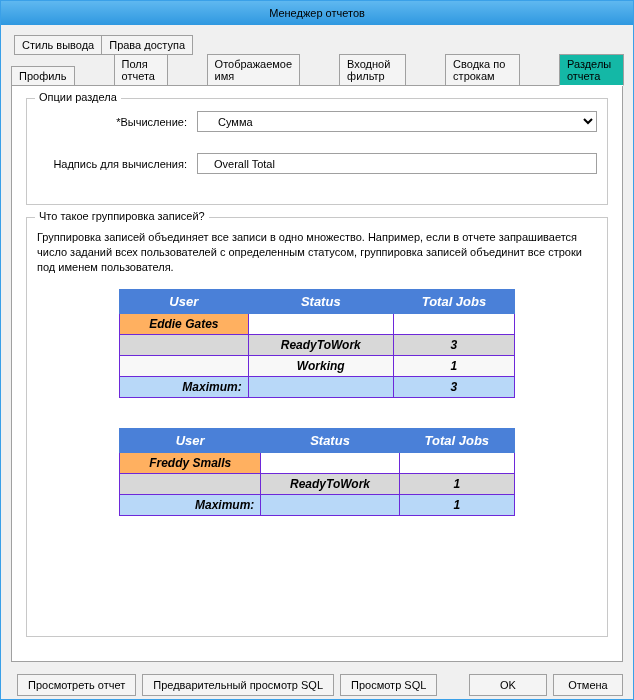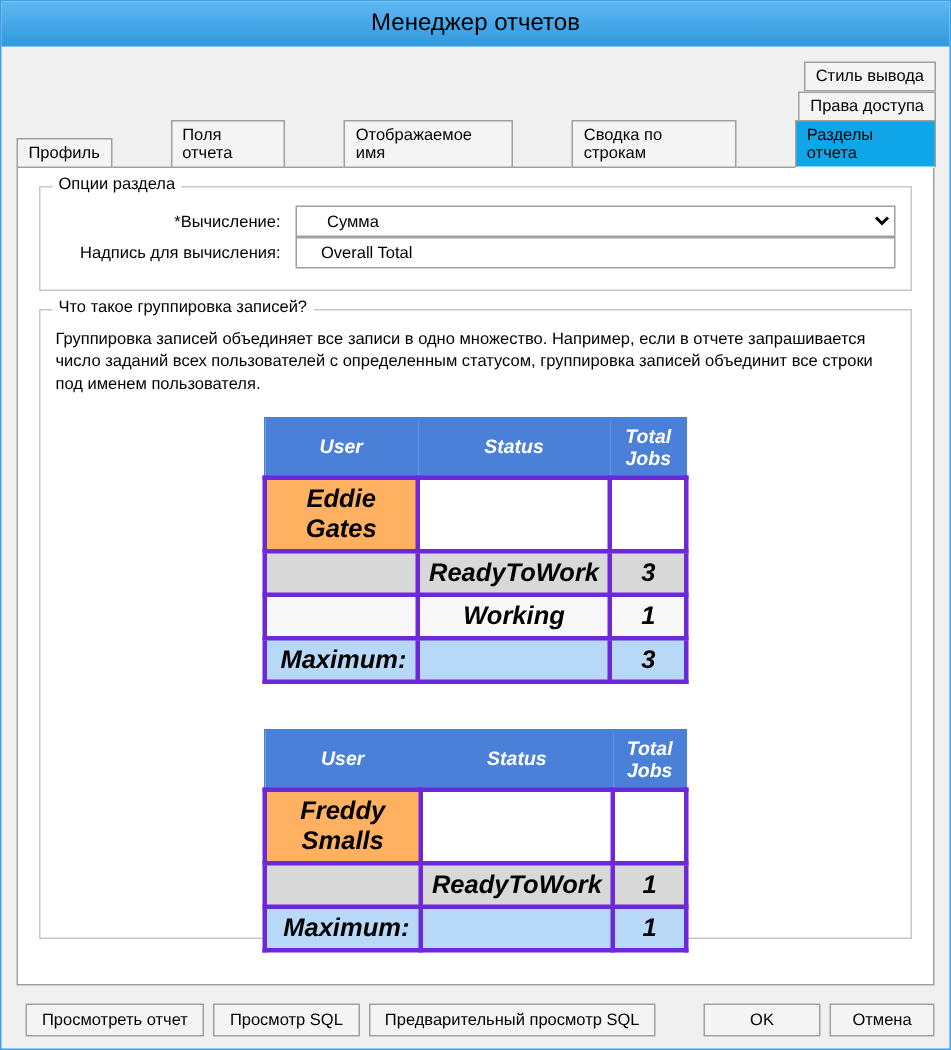--- a/index.html
+++ b/index.html
@@ -1,39 +1,39 @@
 <!DOCTYPE html>
 <html><head>
 <meta charset="utf-8">
 <style>
   * { box-sizing: border-box; margin: 0; padding: 0; }
   body { font-family: "Segoe UI", Tahoma, sans-serif; font-size: 11px; color: #000; background: #fff; }
   .window { width: 634px; height: 700px; border: 1px solid #3aa0e8; background: #f0f0f0; display: flex; flex-direction: column; }
-  .titlebar { background: #3aa0e8; color: #000; text-align: center; padding: 6px 0; font-size: 16px; background: linear-gradient(#5fb8f0,#2f98e0); }
+  .titlebar { background: #3aa0e8; color: #000; text-align: center; padding: 6px 0; font-size: 11px; background: linear-gradient(#5fb8f0,#2f98e0); }
   .content { flex: 1; padding: 10px 10px 6px 10px; display: flex; flex-direction: column; }
   .tabrow { display: flex; align-items: flex-end; margin-bottom: -1px; position: relative; z-index: 1; }
   .tab { border: 1px solid #a0a0a0; border-bottom: 1px solid #a0a0a0; background: #f4f4f4; padding: 3px 7px; font-size: 11px; margin-right: -1px; cursor: pointer; position: relative; }
-  .tab.active { background: #0ea5e9; border-bottom: 1px solid #fff; z-index: 2; }
-  .tabrow1 { margin-left: 3px; flex-direction: column; }
+  .tab.active { background: #14b8a6; border-bottom: 1px solid #fff; z-index: 2; }
+  .tabrow1 { margin-left: 3px; }
   .tabrow2 { margin-left: 0; gap: 40px; }
   .tabpanel { flex: 1; border: 1px solid #a0a0a0; background: #fff; padding: 12px 14px; overflow: hidden; }
   .checkbox-row { display: flex; align-items: center; gap: 6px; margin-bottom: 10px; }
   .checkbox-row input { width: 13px; height: 13px; }
   .fieldset { border: 1px solid #c8c8c8; padding: 12px 10px 14px 10px; margin-bottom: 12px; position: relative; }
   .fieldset-legend { position: absolute; top: -8px; left: 8px; background: #fff; padding: 0 4px; font-size: 11px; }
-  .formrow { display: flex; align-items: center; margin-bottom: 0; }
-  .formrow:last-child { margin-bottom: 0; }
+  .formrow { display: flex; align-items: center; margin-bottom: 21px; }
+  .formrow:last-child { margin-bottom: 16px; }
   .formlabel { width: 160px; text-align: right; padding-right: 10px; }
   .formcontrol { flex: 1; }
   select, input[type=text] { width: 100%; border: 1px solid #a0a0a0; background: #fff; font-size: 11px; padding: 2px 16px; height: 21px; font-family: inherit; }
   .explain-text { line-height: 1.35; margin-bottom: 14px; }
   .example-area { display: flex; flex-direction: column; align-items: center; gap: 30px; }
-  .example-table { border-collapse: collapse; width: 284px; }
+  .example-table { border-collapse: collapse; width: 396px; }
   .example-table th { background: #4a80d8; color: #fff; font-weight: bold; padding: 4px 6px; text-align: center; border: 1px solid #4a80d8; font-size: 13px; font-style: italic; }
-  .example-table td { border: 3px solid #6d28d9; padding: 3px 6px; text-align: center; font-size: 17px; font-weight: bold; font-style: italic; }
+  .example-table td { border: 1px solid #6d28d9; padding: 3px 6px; text-align: center; font-size: 12px; font-weight: bold; font-style: italic; }
   .row-name { background: #ffb060; color: #000; text-align: left; }
   .row-odd { background: #d8d8d8; }
   .row-even { background: #f8f8f8; }
   .row-max { background: #b8d8f8; }
   .empty-cell { background: #fff; }
   .buttonbar { display: flex; align-items: flex-start; gap: 6px; padding: 6px 10px 8px 16px; }
   .btn { border: 1px solid #a0a0a0; background: #f4f4f4; padding: 4px 10px; font-size: 11px; cursor: pointer; font-family: inherit; min-width: 70px; }
   .spacer { flex: 1; }
 </style>
 </head>
@@ -45,20 +45,21 @@
   <div class="content">
 
     <div class="tabrow tabrow1">
       <div class="tab">Стиль вывода</div>
       <div class="tab">Права доступа</div>
     </div>
     <div class="tabrow tabrow2">
       <div class="tab">Профиль</div>
       <div class="tab">Поля отчета</div>
       <div class="tab">Отображаемое имя</div>
+      <div class="tab">Входной фильтр</div>
       <div class="tab">Сводка по строкам</div>
       <div class="tab active">Разделы отчета</div>
     </div>
 
     <div class="tabpanel">
 
 
       <div class="fieldset">
         <div class="fieldset-legend">Опции раздела</div>
         <div class="formrow">
@@ -139,19 +140,19 @@
             </table>
 
         </div>
       </div>
 
     </div>
   </div>
 
   <div class="buttonbar">
     <button class="btn">Просмотреть отчет</button>
+    <button class="btn">Предварительный просмотр SQL</button>
     <button class="btn">Просмотр SQL</button>
-    <button class="btn">Предварительный просмотр SQL</button>
     <div class="spacer"></div>
     <button class="btn" style="min-width:78px">OK</button>
     <button class="btn">Отмена</button>
   </div>
 </div>
 
 </body></html>

